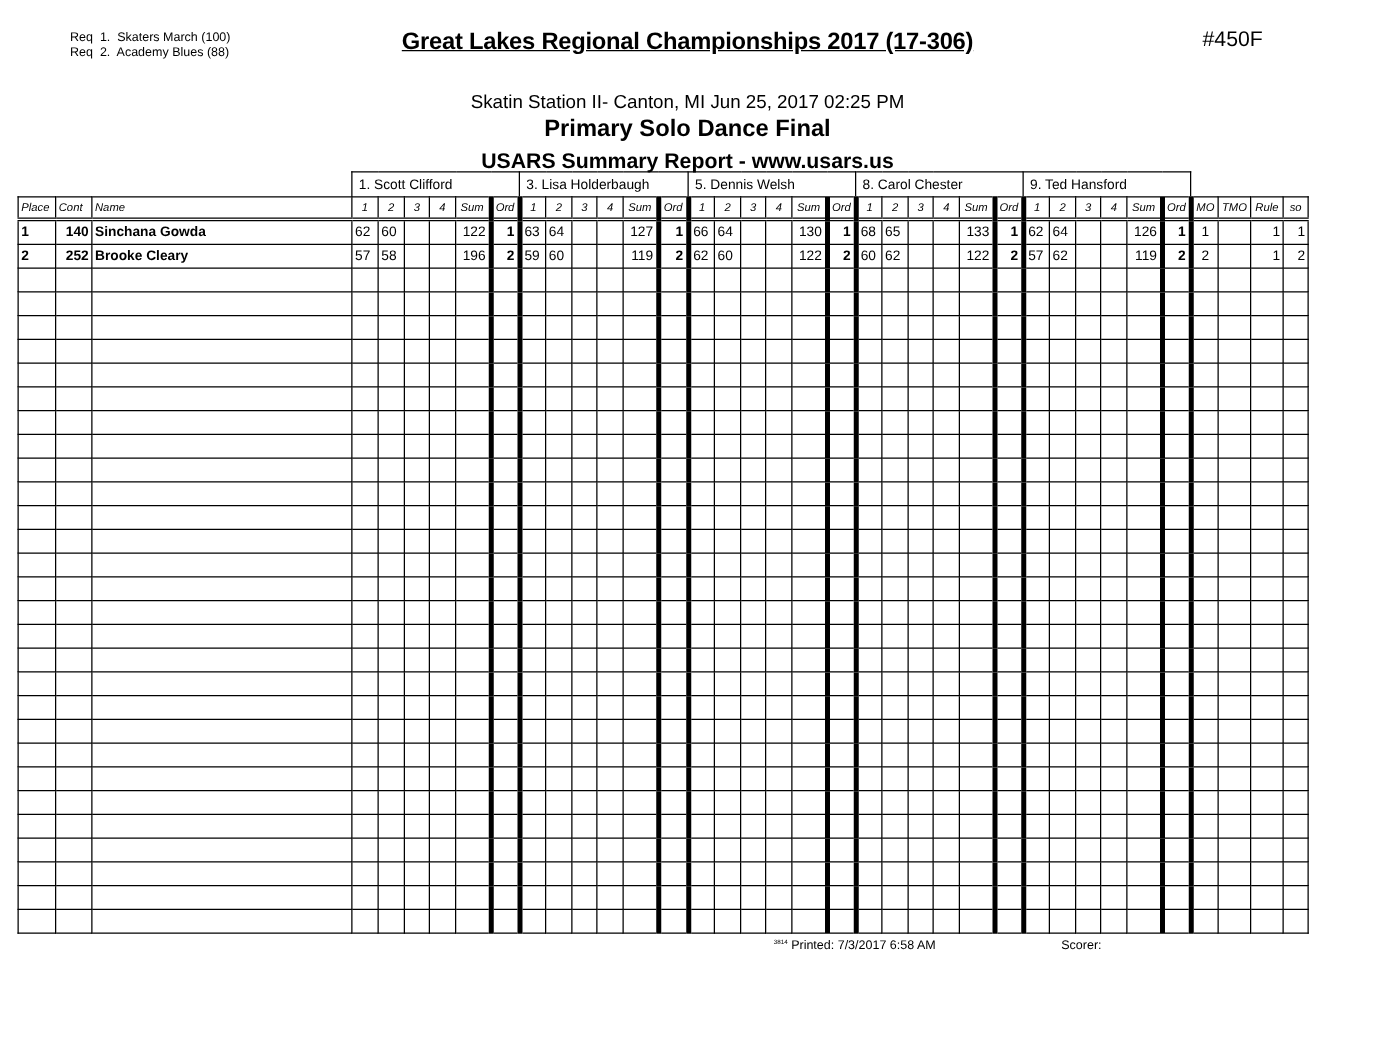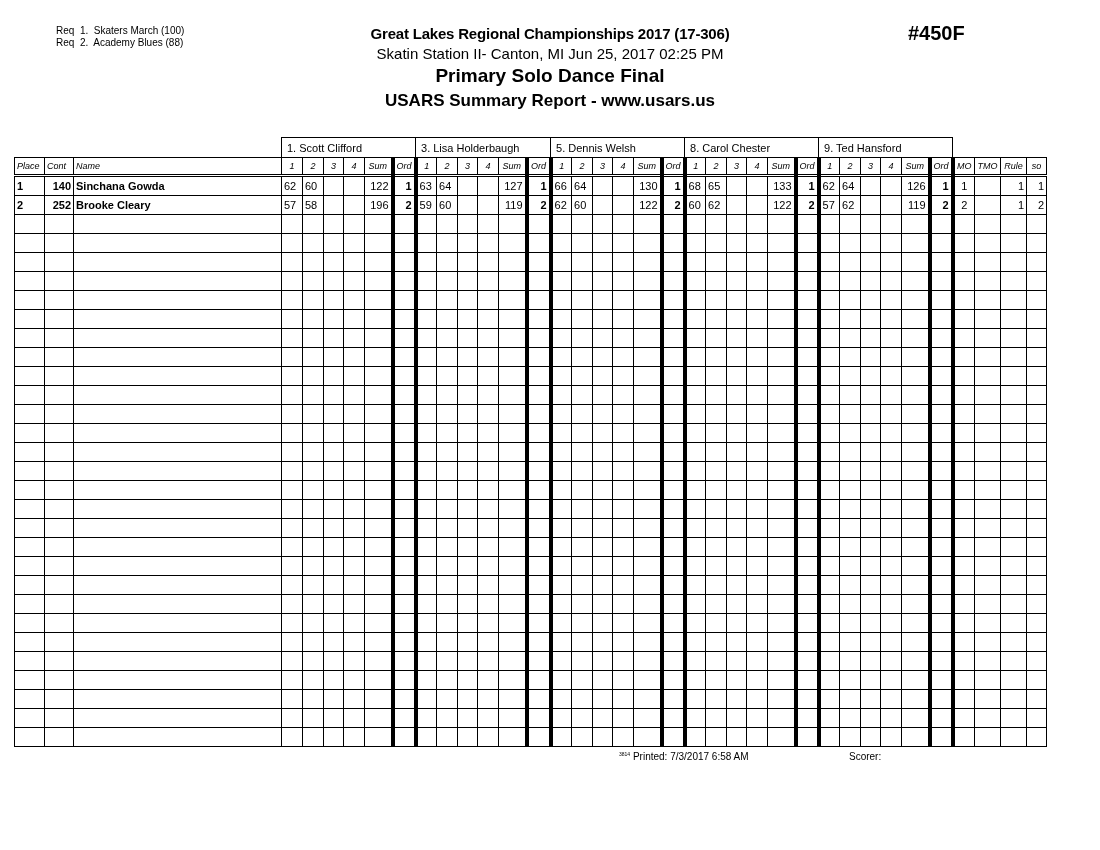--- a/index.html
+++ b/index.html
@@ -1,24 +1,24 @@
 <!DOCTYPE html>
 <html><head>
 <meta charset="utf-8">
 <style>
   html, body { margin:0; padding:0; background:#ffffff; }
   body { width:1100px; height:850px; position:relative; overflow:hidden; font-family:"Liberation Sans", sans-serif; color:#000; }
   .req { position:absolute; left:16px; top:25px; font-size:10px; line-height:12px; }
   .req div { white-space:pre;margin-left:40px; }
   .title-block { position:absolute; left:300px; width:500px; top:22px; text-align:center; }
-  .t1 { font-size:15px; font-weight:bold; line-height:24px; letter-spacing:-0.2px; }
-  .t2 { font-size:15px; line-height:16px; }
+  .t1 { font-size:19px; font-weight:bold; line-height:24px; letter-spacing:-0.2px;text-decoration:underline; }
+  .t2 { font-size:15px; line-height:16px;margin-top:28px; }
   .t3 { font-size:19px; font-weight:bold; line-height:28px; }
   .t4 { font-size:17px; line-height:22px;font-weight:bold; }
-  .evnum { position:absolute; left:908px; top:22px; font-size:20px; font-weight:bold; }
+  .evnum { position:absolute; left:962px; top:22px; font-size:17px; font-weight:normal; }
   table.grid { position:absolute; left:14px; top:137px; border-collapse:collapse; table-layout:fixed; font-size:10px; }
   table.grid td { border:1px solid #000; height:18px; padding:0 2px; white-space:nowrap; overflow:hidden; }
   table.grid tr.jrow td { height:19px; font-size:11px; padding-left:5px; }
   table.grid tr.jrow td.blank { border:none; }
   table.grid tr.hdr td { font-size:9px; border-bottom:3px double #000; height:16px;font-style:italic; }
   table.grid tr.data td { font-size:11px; }
   .thick { border-left:4px solid #000 !important; }
   .num { text-align:right; }
   .ctr { text-align:center; }
   .b { font-weight:bold; }

